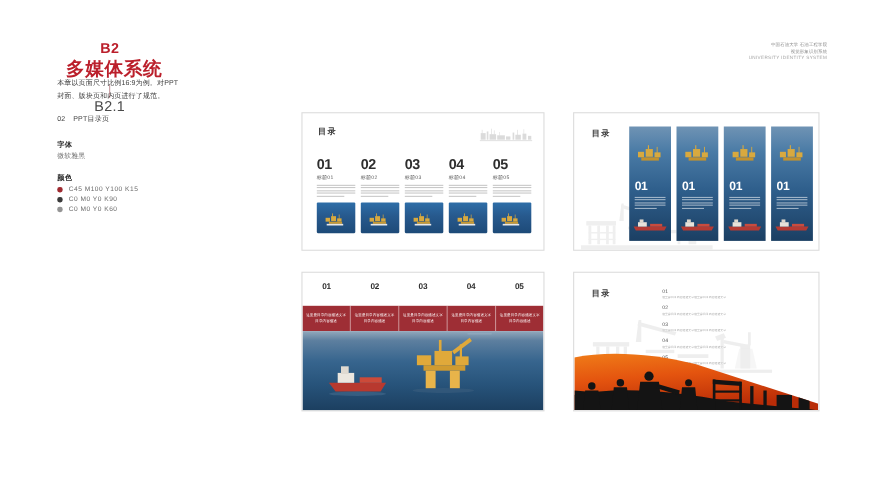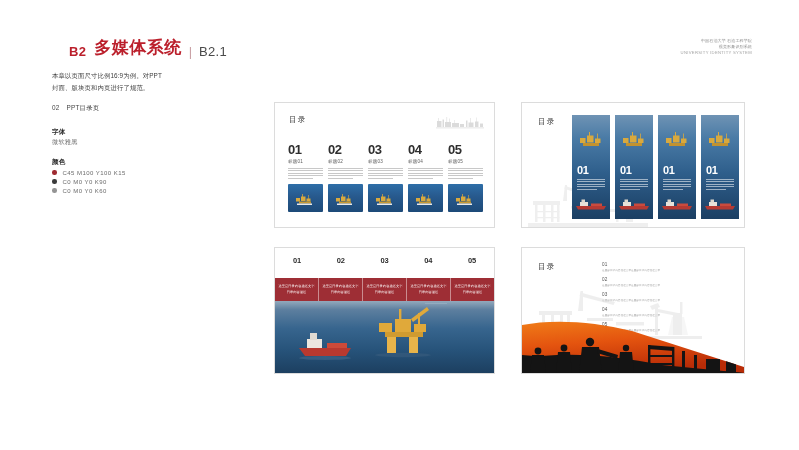--- a/index.html
+++ b/index.html
@@ -4,21 +4,21 @@
 <style>
   html,body{margin:0;padding:0;}
   body{
     width:799px;height:450px;background:#ffffff;
     font-family:"Liberation Sans","DejaVu Sans",sans-serif;
     -webkit-font-smoothing:antialiased;overflow:hidden;position:relative;
   }
   .page{position:relative;width:799px;height:450px;}
 
   
-  .hdr{position:absolute;left:69px;top:36px;display:flex;align-items:flex-end;}
+  .hdr{position:absolute;left:52px;top:36px;display:flex;align-items:center;flex-direction:column;}
   .hdr-code{font-size:13px;font-weight:bold;color:#bb1f2b;letter-spacing:.3px;}
   .hdr-title{font-size:17px;font-weight:bold;color:#bb1f2b;margin-left:8px;letter-spacing:.5px;}
   .hdr-bar{font-size:13px;color:#c9a0a4;margin:0 7px;font-weight:normal;}
   .hdr-sub-code{font-size:13px;color:#4a4a4a;letter-spacing:.3px;}
   .hdr-sub-title{font-size:13px;color:#4a4a4a;margin-left:9px;letter-spacing:.5px;}
 
   .brand{position:absolute;right:47px;top:38px;text-align:right;line-height:1.5;}
   .brand div{font-size:3.6px;color:#9a9a9a;letter-spacing:.15px;transform-origin:right center;}
   .brand .b1{font-size:4px;color:#8d8d8d;}
   .brand .b2{font-size:4px;color:#8d8d8d;}
@@ -38,21 +38,21 @@
   .sw-dot{width:4.5px;height:4.5px;border-radius:50%;margin-right:6px;flex:none;}
   .sw-txt{font-size:6px;color:#6b6b6b;letter-spacing:.45px;white-space:nowrap;}
 
   
   .slide{position:absolute;background:#fff;border:1px solid #dcdcdc;overflow:hidden;}
   .s1{left:274px;top:102px;width:219px;height:124px;}
   .s2{left:521px;top:102px;width:222px;height:124px;}
   .s3{left:274px;top:247px;width:219px;height:125px;}
   .s4{left:521px;top:247px;width:222px;height:125px;}
 
-  .mulu{font-size:7.5px;font-weight:normal;color:#3a3a3a;letter-spacing:1.2px;}
+  .mulu{font-size:7.5px;font-weight:bold;color:#3a3a3a;letter-spacing:1.2px;}
 
   
   .s1 .head{position:absolute;left:14px;top:12px;}
   .s1 .rigline{position:absolute;right:10px;top:12px;width:48px;height:14px;opacity:.5;}
   .cols{position:absolute;left:13px;top:40px;right:11px;display:flex;justify-content:space-between;}
   .col{width:35px;}
   .col .bignum{font-size:13px;font-weight:bold;color:#2e2e2e;letter-spacing:-.4px;line-height:1;}
   .col .lbl{font-size:4.6px;color:#5a5a5a;margin-top:2.5px;letter-spacing:.2px;}
   .col .lines{margin-top:4px;}
   .col .lines i{display:block;height:1px;background:#c8c8c8;margin-bottom:1.6px;}

